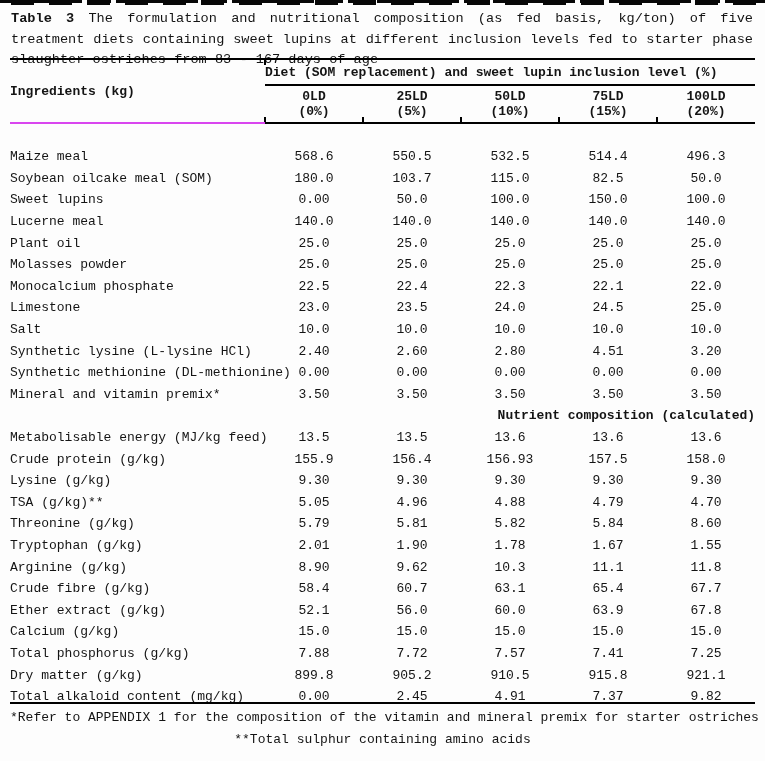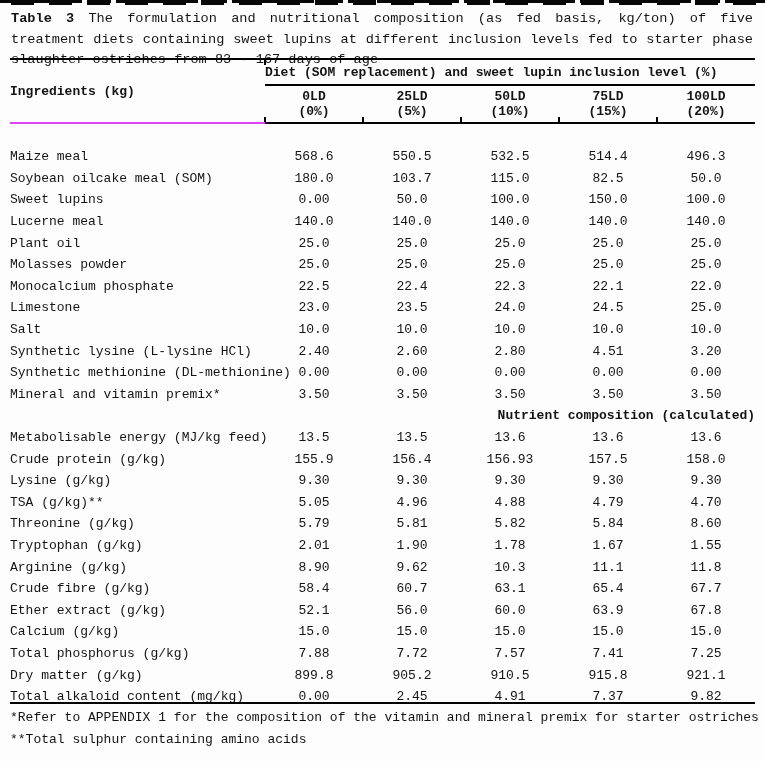--- a/index.html
+++ b/index.html
@@ -58,21 +58,21 @@
   tbody td{height:21.6px;vertical-align:middle;}
   td.row-label{text-align:left;padding-left:19px;white-space:nowrap;}
   td.section-label{text-align:right;padding-left:2px;font-weight:bold;white-space:nowrap;}
   td.val{text-align:center;}
   tbody tr:first-child td{padding-top:22px;}
   .bottom-rule{
     position:absolute;top:702px;left:10px;width:745px;height:2px;background:#000;
   }
   .footnotes{
     position:absolute;top:707px;left:10px;width:745px;
-    font-size:13px;line-height:21.5px;
+    font-size:13px;line-height:21.5px;text-align:center;
   }
   .footnotes div{white-space:nowrap;}
 </style>
 </head>
 <body>
 
 <div class="page">
 
   <div class="scan-top"></div>
 

